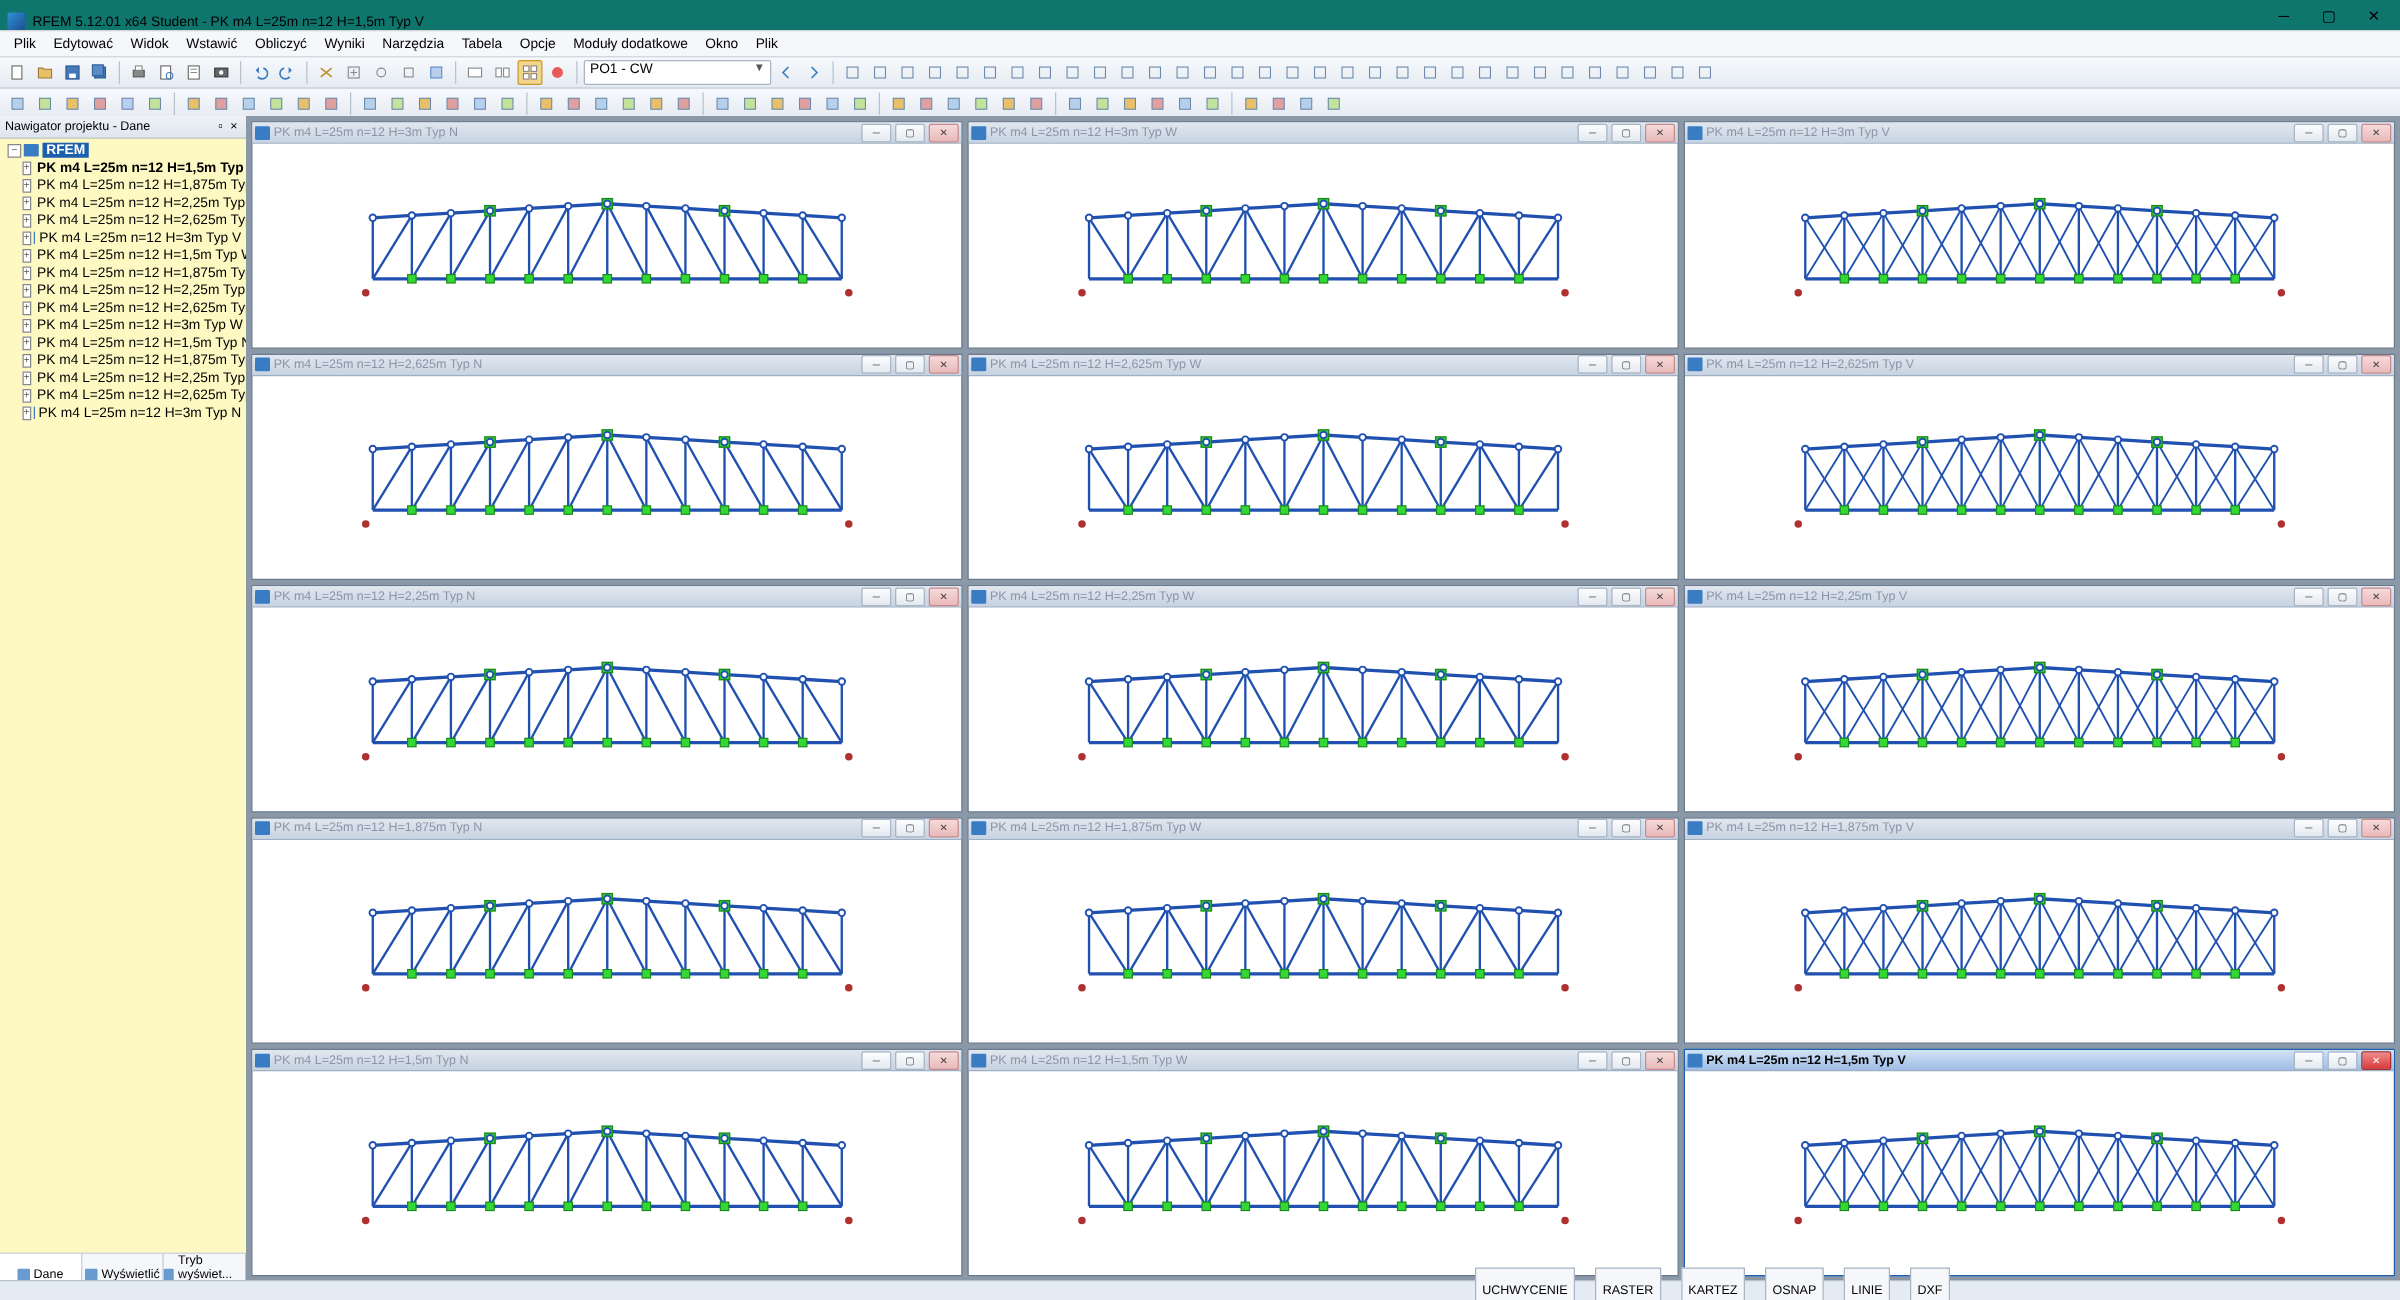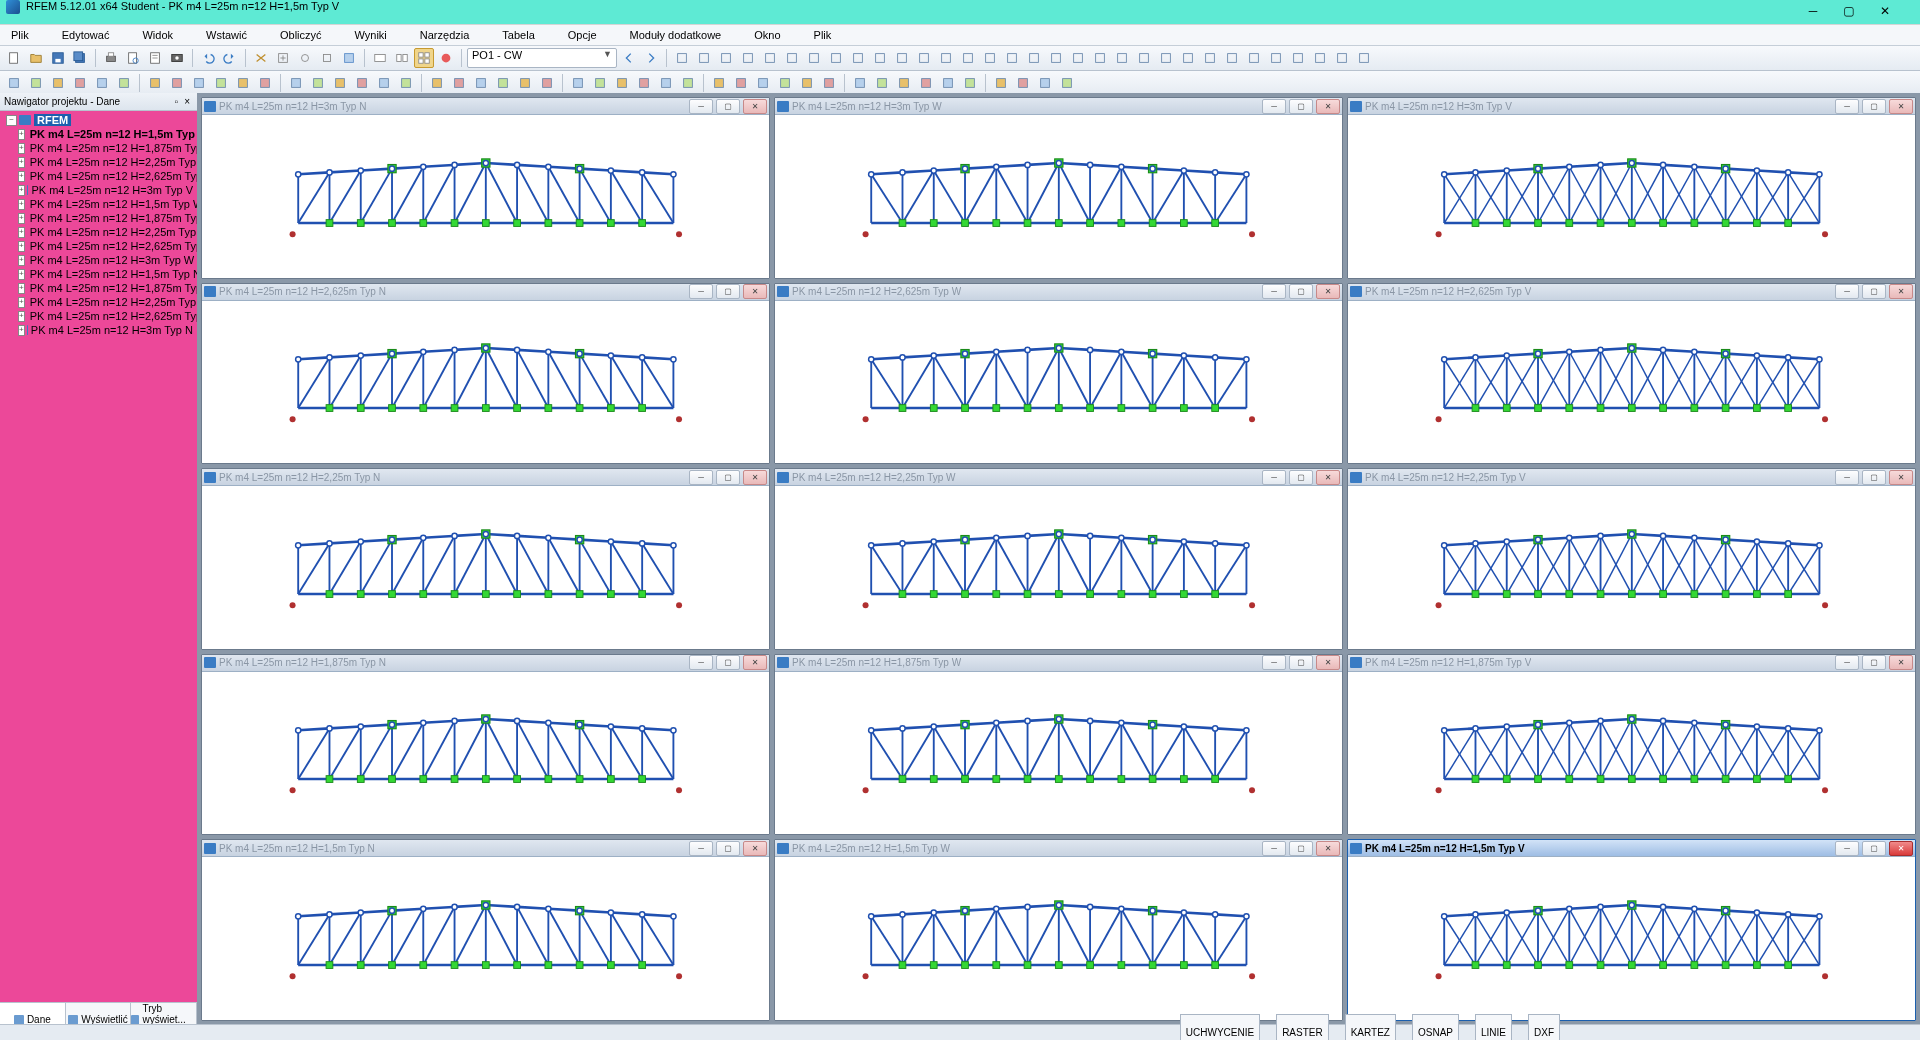--- a/index.html
+++ b/index.html
@@ -1,33 +1,33 @@
 <!DOCTYPE html>
 <html><head>
 <meta charset="utf-8">
 <style>
 html,body{margin:0;padding:0;font-family:Tahoma,Verdana,sans-serif;font-size:11px;color:#000;background:#e8edf2;overflow:hidden;height:100vh;width:100vw}
 
-.titlebar{height:24px;background:#5eead4;border-bottom:1px solid #d5d5d5;display:flex;align-items:flex-start;padding:0 18px 0 6px}
+.titlebar{height:24px;background:#0f766e;border-bottom:1px solid #d5d5d5;display:flex;align-items:flex-end;padding:0 4px 0 6px}
 .titlebar .logo{width:14px;height:14px;border-radius:2px;background:linear-gradient(135deg,#3090d8,#1b4f8f);margin-right:6px}
 .titlebar .title{flex:0 0 auto}
 .titlebar .spacer{flex:1}
 .winbtn{width:34px;height:22px;display:flex;align-items:center;justify-content:center;font-size:12px;margin-left:2px}
 
-.menubar{height:20px;background:#f5f7fa;border-bottom:1px solid #c5ced8;padding:0 4px;display:flex;align-items:center;gap:19px}
+.menubar{height:20px;background:#f5f7fa;border-bottom:1px solid #c5ced8;padding:0 4px;display:flex;align-items:center;gap:0}
 .menubar span{padding:2px 7px;border-radius:2px}
 
 .toolbarrow{height:24px;background:linear-gradient(#f7f9fc,#e5ebf2);border-bottom:1px solid #b8c2ce;display:flex;align-items:center;padding:0 4px;gap:2px}
 .tbtn{width:18px;height:18px;border:1px solid transparent;border-radius:2px;display:flex;align-items:center;justify-content:center}
 .tbtn svg{width:14px;height:14px}
 .tsep{width:1px;height:18px;background:#b8c2ce;margin:0 3px}
 .tcombo{height:18px;border:1px solid #a9b5c4;background:#fff;padding:0 4px;border-radius:2px;min-width:140px;display:flex;align-items:flex-start}
 .tcombo .arrow{margin-left:auto;font-size:9px;color:#555}
 
-.navigator{position:absolute;top:93px;left:0;bottom:15px;width:197px;background:#ec4899;border-right:1px solid #9aa8b8}
+.navigator{position:absolute;top:93px;left:0;bottom:15px;width:197px;background:#fef9c3;border-right:1px solid #9aa8b8}
 .navhead{height:17px;background:linear-gradient(#eef2f7,#dde5ee);border-bottom:1px solid #b8c2ce;display:flex;align-items:center;padding:0 4px;font-size:10px}
 .navhead .spacer{flex:1}
 .navhead .x{padding:0 3px;cursor:default}
 .tree{padding:2px 0;overflow:auto;height:calc(100% - 17px - 22px)}
 .treeitem{display:flex;align-items:center;height:14px;padding:0 4px 0 6px;white-space:nowrap;font-size:11px}
 .treeitem .exp{width:9px;height:9px;border:1px solid #888;background:#fff;font-size:8px;line-height:8px;text-align:center;margin-right:2px;color:#555}
 .treeitem .ic{width:12px;height:10px;background:#3a7cc4;margin-right:3px;border-radius:1px}
 .treeitem.root .lbl{background:#1b5fae;color:#fff;padding:0 3px;font-weight:bold}
 .treeitem.bold .lbl{font-weight:bold}
 .navtabs{position:absolute;bottom:0;left:0;right:0;height:22px;border-top:1px solid #b8c2ce;display:flex;background:#e5ebf2}

